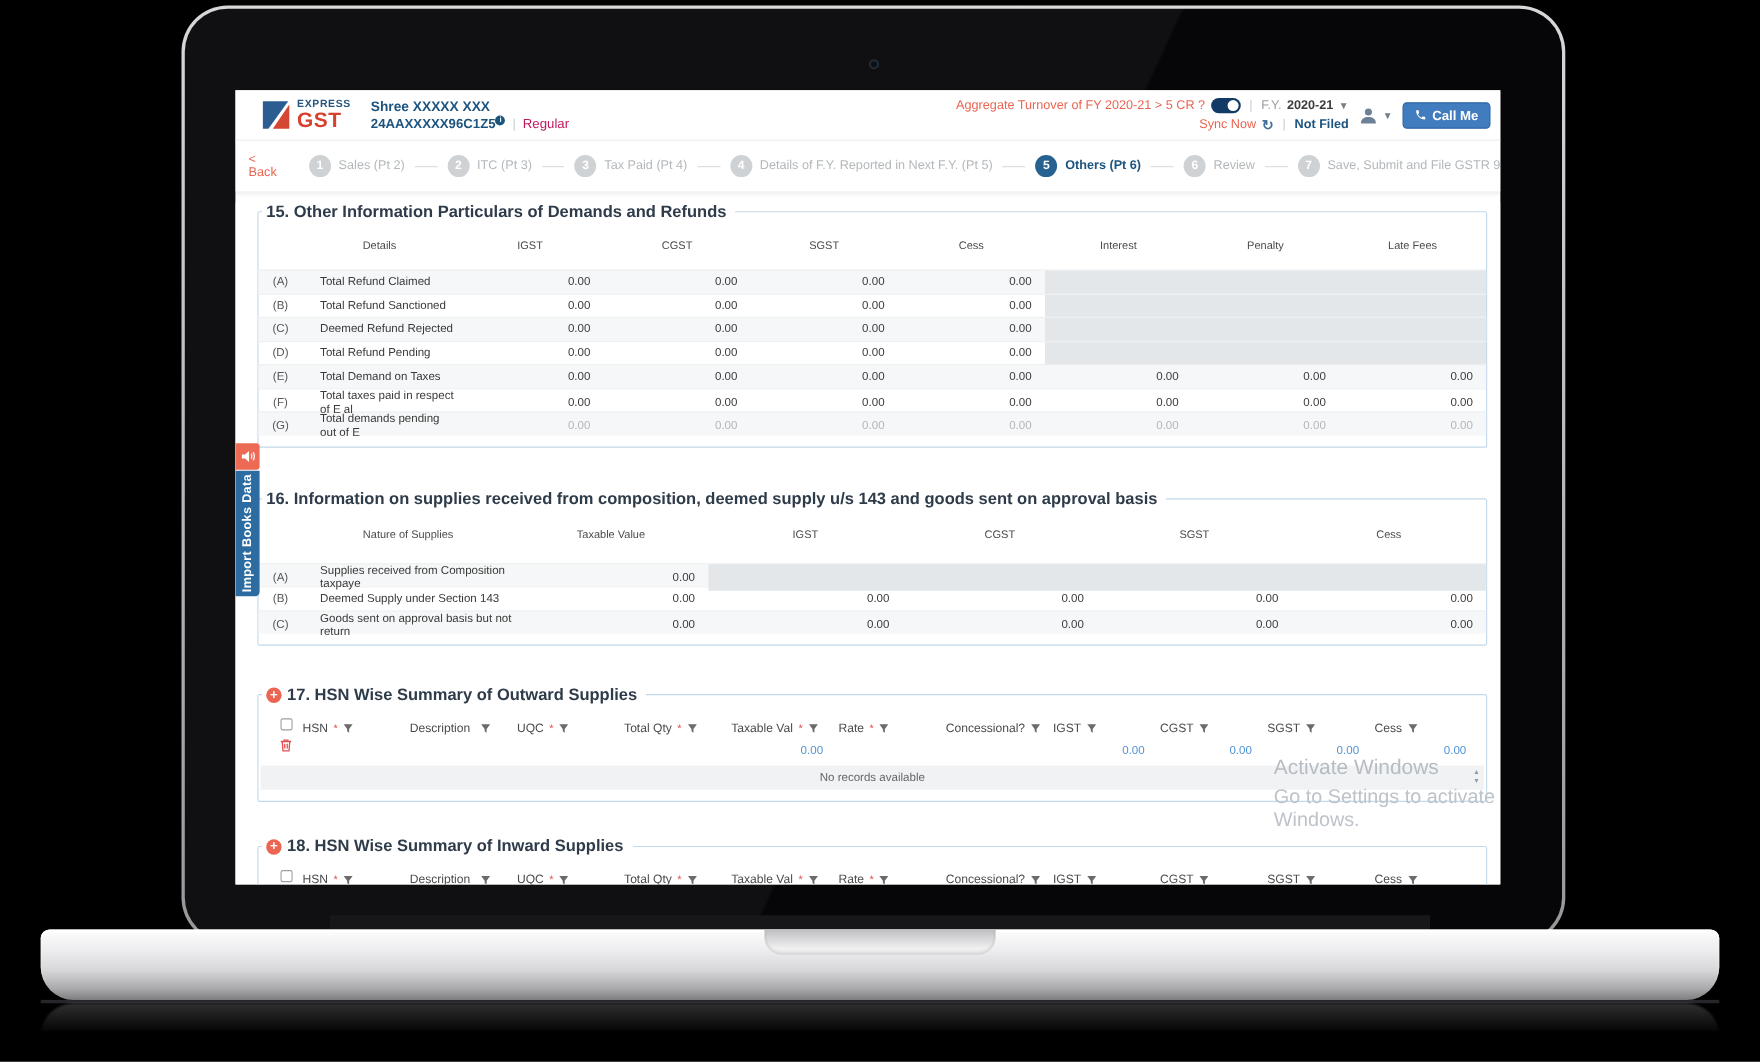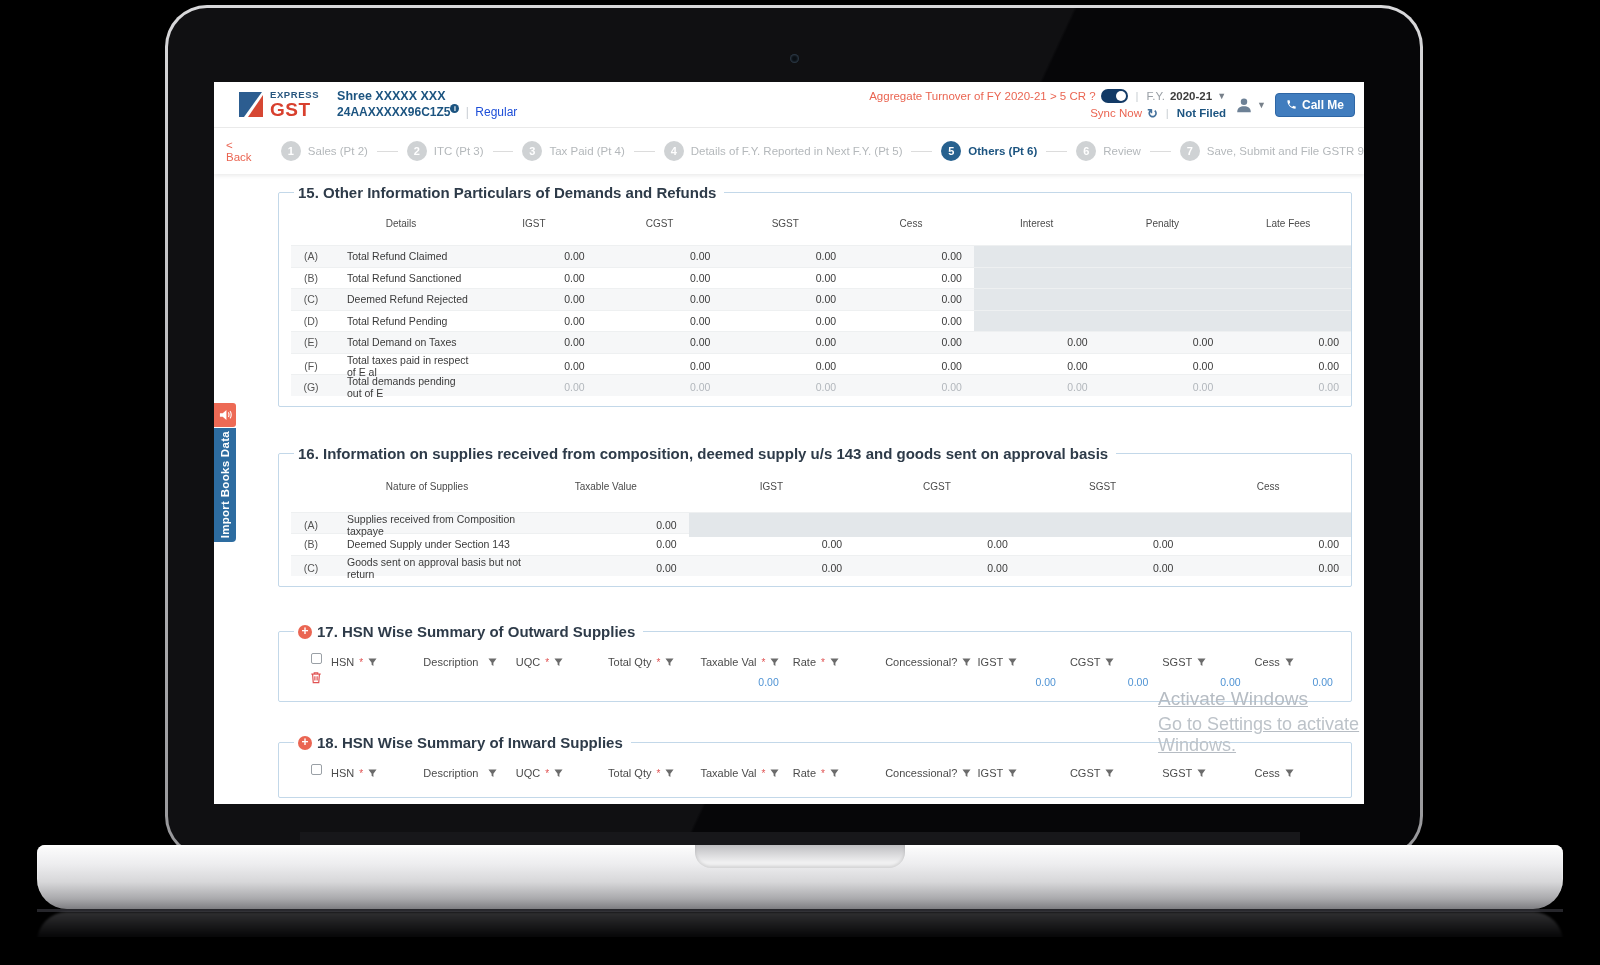--- a/index.html
+++ b/index.html
@@ -36,21 +36,21 @@
   .logo { display:flex; align-items:center; gap:6px; }
   .logo-text { line-height:1; }
   .logo-top { font-size:9.5px; font-weight:bold; color:#27567f; letter-spacing:.6px; }
   .logo-bottom { font-size:19px; font-weight:bold; color:#d8402e; letter-spacing:.5px; }
   .company { margin-left:18px; line-height:15px; }
   .company-name { font-size:12.5px; font-weight:bold; color:#1c5480; }
   .gstin-line { font-size:12px; font-weight:bold; color:#1c5480; }
   .info-dot { display:inline-block; width:9px; height:9px; border-radius:50%; background:#1c5480; color:#fff;
               font-size:7px; line-height:9px; text-align:center; vertical-align:super; font-weight:bold; }
   .sep { color:#c9ced3; font-weight:normal; padding:0 3px; }
-  .reg-type { color:#1d4ed8; font-weight:normal; }
+  .reg-type { color:#be185d; font-weight:normal; }
   .hdr-right { margin-left:auto; display:flex; align-items:center; gap:9px; }
   .status-lines { text-align:right; font-size:11.5px; line-height:17px; white-space:nowrap; }
   .status-row1, .status-row2 { display:flex; align-items:center; justify-content:flex-end; gap:5px; }
   .coral { color:#ea6552; }
   .gray { color:#9aa0a6; }
   .toggle { width:27px; height:14px; border-radius:8px; background:#123a66; position:relative; display:inline-block; }
   .toggle-knob { position:absolute; right:2px; top:2px; width:10px; height:10px; border-radius:50%; background:#fff; }
   .fy-value { color:#3c3c3c; font-weight:bold; }
   .caret { color:#77808a; font-size:9px; }
   .refresh { color:#44719c; font-size:13px; font-weight:bold; }
@@ -66,21 +66,21 @@
   .step { display:flex; align-items:center; }
   .step-circle { width:20px; height:20px; border-radius:50%; background:#cfd2d4; color:#fff; font-size:11px;
                  font-weight:bold; display:flex; align-items:center; justify-content:center; flex:none; }
   .step-label { margin-left:7px; font-size:11.5px; color:#b4b8bb; white-space:nowrap; }
   .step.active .step-circle { background:#27618f; }
   .step.active .step-label { color:#1c5480; font-weight:bold; }
   .connector { width:24px; height:1px; background:#dcdcdc; margin:0 9px; }
 
   
   .content { position:relative; padding:0 12px 0 20px; background:#fff; }
-  fieldset { border:1px solid #c3d8e9; border-radius:2px; padding:0 0 10px 12px;margin-left:44px; }
+  fieldset { border:1px solid #c3d8e9; border-radius:2px; padding:0 0 10px 0; }
   legend { margin-left:3px; padding:0 8px 0 4px; font-size:15px; font-weight:bold; color:#2e3b49;
            display:flex; align-items:center; gap:5px; }
   .fs15 { margin-top:10px; }
   .fs16 { margin-top:38px; }
   .fs17 { margin-top:36px; }
   .fs18 { margin-top:32px; }
   .plus-icon { width:14px; height:14px; border-radius:50%; background:#ea6552; color:#fff; font-size:12px;
                line-height:13px; text-align:center; font-weight:bold; flex:none; cursor:pointer; }
 
   
@@ -118,21 +118,21 @@
 
   
   .announce-badge { position:absolute; left:0; top:321px; width:22px; height:24px; background:#ed6a55;
                     border-radius:0 3px 3px 0; display:flex; align-items:center; justify-content:center;
                     z-index:6; cursor:pointer; }
   .import-tab { position:absolute; left:0; top:346px; width:22px; height:114px; background:#2d6ca0;
                 border-radius:0 0 4px 0; display:flex; align-items:center; justify-content:center;
                 z-index:6; cursor:pointer; }
   .import-tab span { writing-mode:vertical-rl; transform:rotate(180deg); color:#fff; font-size:11.5px;
                      font-weight:bold; letter-spacing:.3px; white-space:nowrap; }
-  .watermark { position:absolute; left:944px; top:606px; z-index:8; color:#b6bcc3; pointer-events:none;text-decoration:underline; }
+  .watermark { position:absolute; left:944px; top:606px; z-index:8; color:#b6bcc3; pointer-events:none; }
   .wm1 { font-size:19px; }
   .wm2 { font-size:18px; margin-top:4px; color:#bdc3c9; }
 </style>
 </head>
 <body>
 
 <div class="page">
 
   <div class="lid-outer">
     <div class="lid-inner">
@@ -471,20 +471,27 @@
                 <div class="hsncol">
                     <div class="head">
                       <span>Cess</span>
                       <svg width="9" height="9" viewBox="0 0 10 10">
                         <path d="M0.5 0.5h9L6 5.2V9L4 7.5V5.2L0.5 0.5z" fill="#6b6b6b"></path>
                       </svg>
                     </div>
                     <div class="hsn-total">0.00</div>
                   </div>
               </div>
+              <div class="empty-row">
+                <span>No records available</span>
+                <div class="spin">
+                    <div>▴</div>
+                    <div>▾</div>
+                  </div>
+              </div>
             </fieldset>
 
             <fieldset class="fs18">
               <legend>
                 <span class="plus-icon">+</span>
                 <span>18. HSN Wise Summary of Inward Supplies</span>
               </legend>
               <div class="hsn-head-row">
                 <div class="sel-col">
                   <div class="checkbox"></div>

